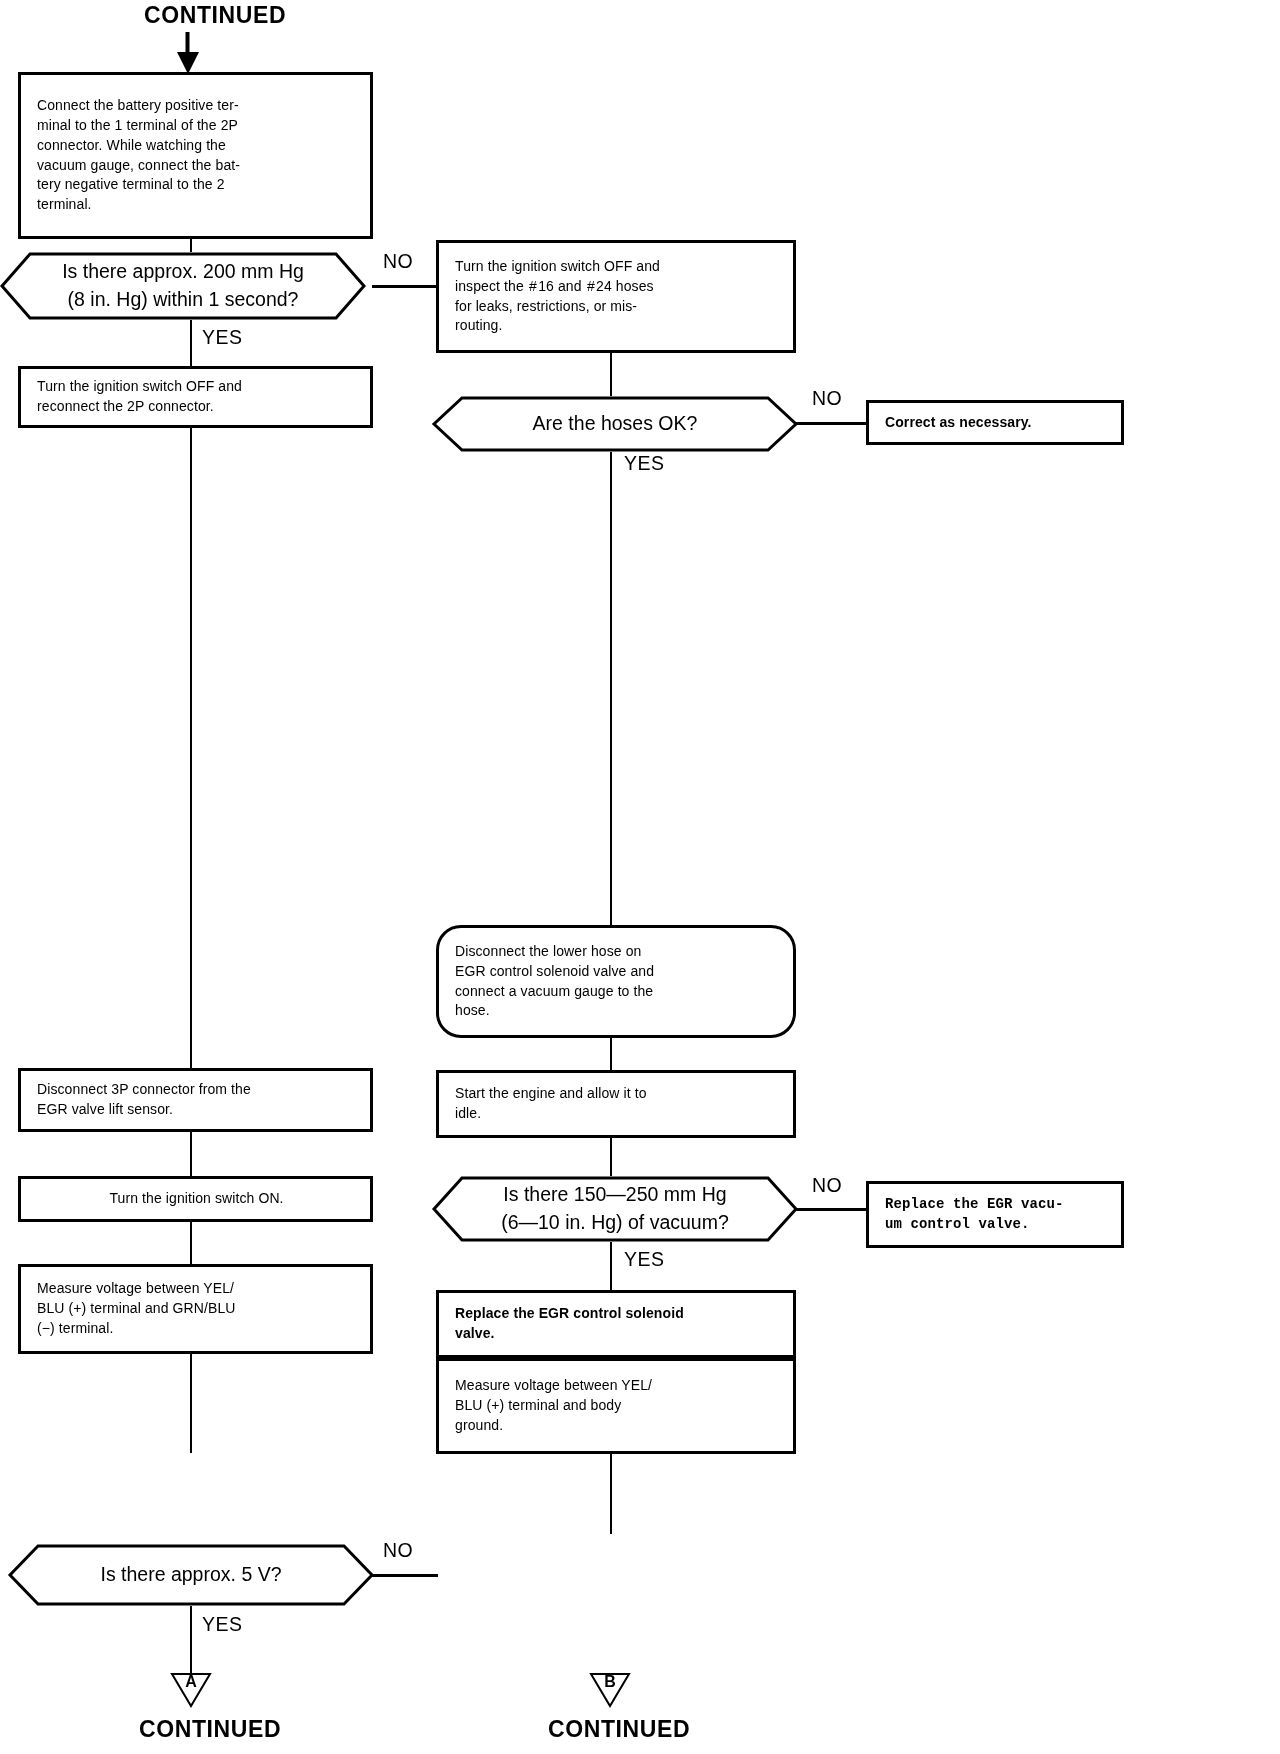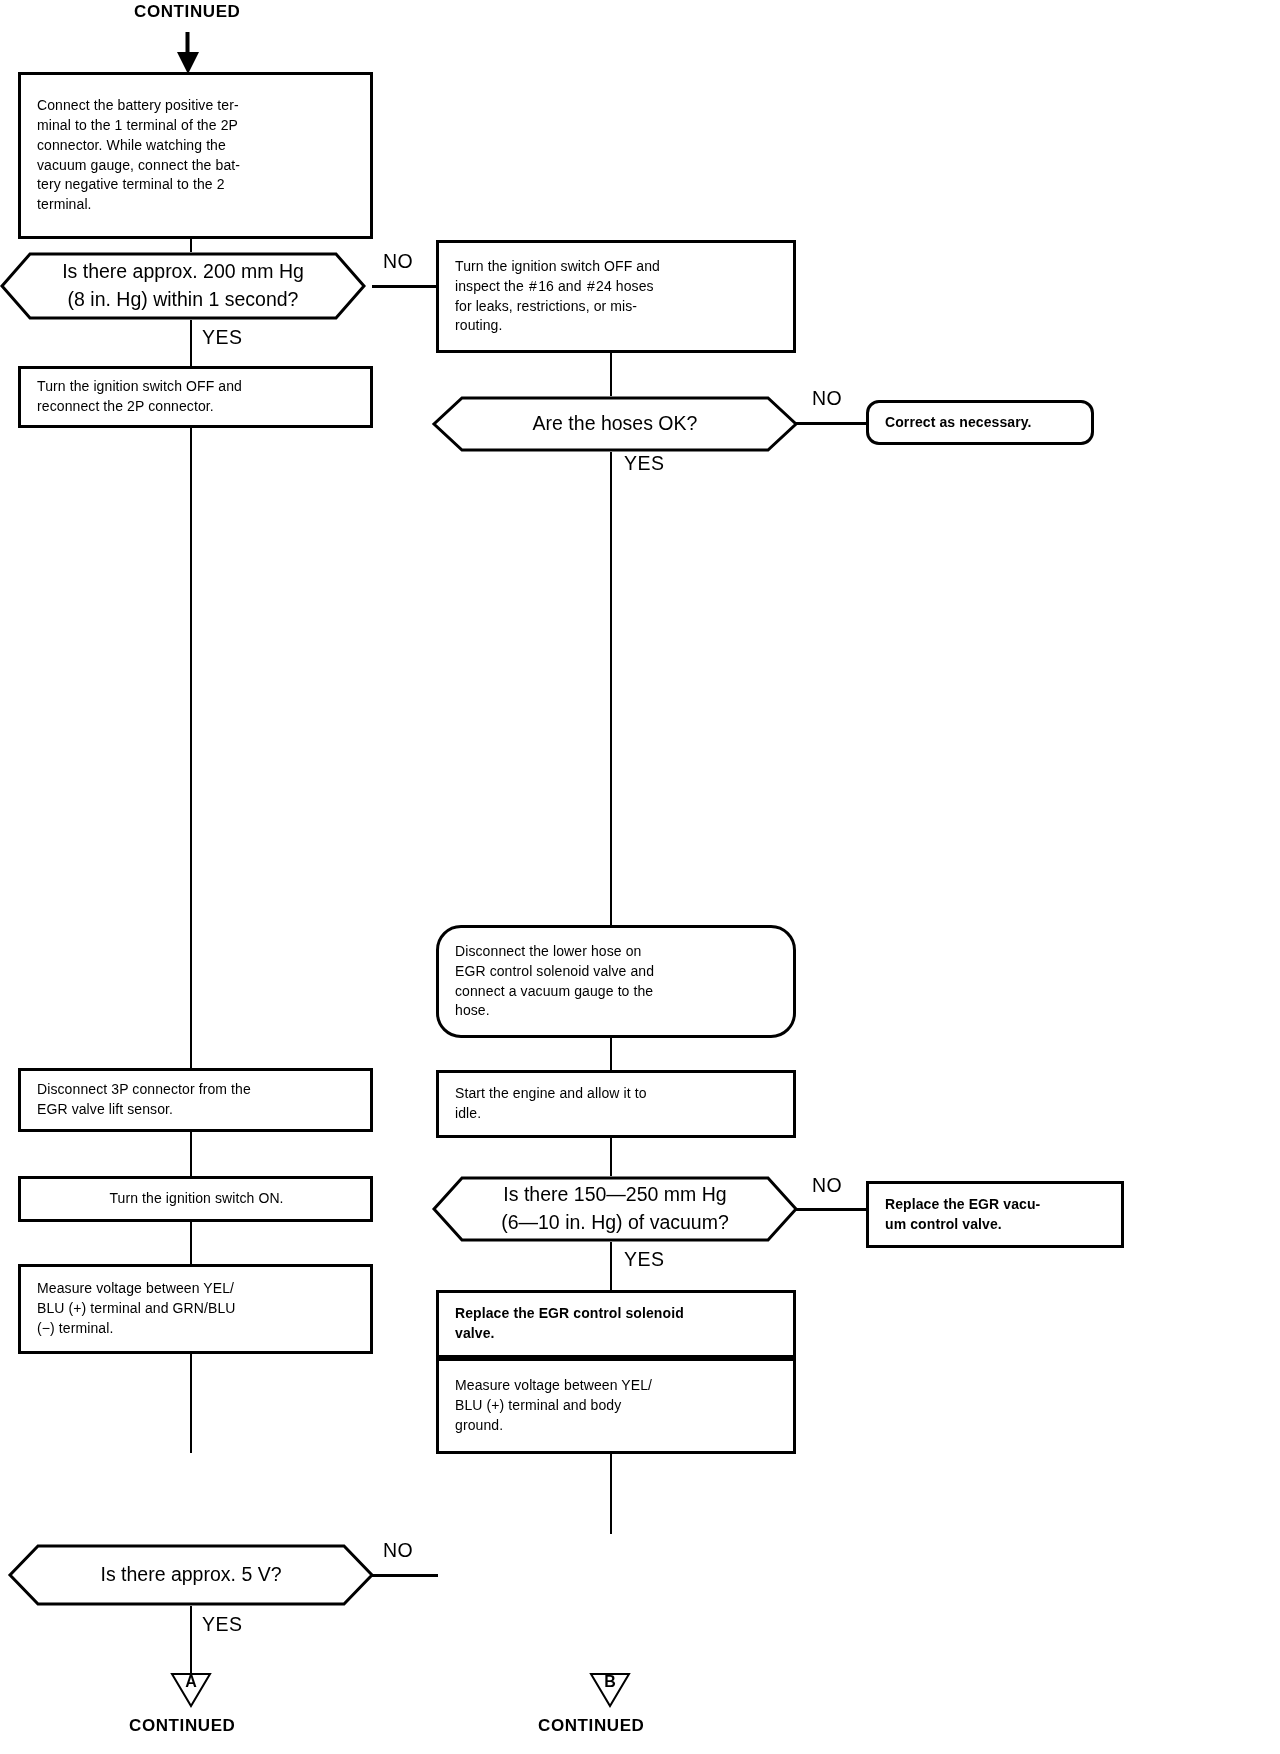--- a/index.html
+++ b/index.html
@@ -74,24 +74,25 @@
     position: absolute;
     font-size: 19.5px;
     font-weight: normal;
     letter-spacing: 0.5px;
     white-space: nowrap;
   }
 
   
   .continued {
     position: absolute;
-    font-size: 17px;
+    font-size: 23px;
     font-weight: bold;
     letter-spacing: 0.6px;
     white-space: nowrap;
+    margin-left: 10px;
   }
 
   
   .downarrow { position: absolute; }
 
   
   .pageref { position: absolute; }
   .pageref .letter {
     position: absolute;
     left: 0; top: 2px;
@@ -203,21 +204,21 @@
   <div class="dec" style="left:432px; top:396px; width:366px; height:56px;">
     <svg viewBox="0 0 366 56" preserveAspectRatio="none">
       <polygon points="30,2 336,2 364,28 336,54 30,54 2,28" fill="#fff" stroke="#000" stroke-width="3"></polygon>
     </svg>
     <span class="txt">Are the hoses OK?</span>
   </div>
 
   <div class="hline thick" style="left:796px; top:422px; width:70px; height:3px;"></div>
   <div class="blabel" style="left:812px; top:387px;">NO</div>
 
-  <div class="proc bold" style="left:866px; top:400px; width:228px; height:45px;border-radius:13px;">
+  <div class="proc bold" style="left:866px; top:400px; width:258px; height:45px;">
     <span class="txt">Correct as necessary.</span>
   </div>
 
   <div class="blabel" style="left:624px; top:452px;">YES</div>
   <div class="vline" style="left:610px; top:452px; width:2px; height:473px;"></div>
 
   <div class="proc" style="left:436px; top:925px; width:360px; height:113px;border-radius:25px;">
     <span class="txt">Disconnect the lower hose on
 EGR control solenoid valve and
 connect a vacuum gauge to the
@@ -237,21 +238,21 @@
     <svg viewBox="0 0 366 66" preserveAspectRatio="none">
       <polygon points="30,2 336,2 364,33 336,64 30,64 2,33" fill="#fff" stroke="#000" stroke-width="3"></polygon>
     </svg>
     <span class="txt">Is there 150—250 mm Hg
 (6—10 in. Hg) of vacuum?</span>
   </div>
 
   <div class="hline thick" style="left:796px; top:1208px; width:70px; height:3px;"></div>
   <div class="blabel" style="left:812px; top:1174px;">NO</div>
 
-  <div class="proc bold" style="left:866px; top:1181px; width:258px; height:67px;">
+  <div class="proc bold" style="left:866px; top:1181px; width:258px; height:67px;font-family:Liberation Mono, monospace;">
     <span class="txt">Replace the EGR vacu-
 um control valve.</span>
   </div>
 
   <div class="vline" style="left:610px; top:1242px; width:2px; height:48px;"></div>
   <div class="blabel" style="left:624px; top:1248px;">YES</div>
 
   <div class="proc bold" style="left:436px; top:1290px; width:360px; height:68px;">
     <span class="txt">Replace the EGR control solenoid
 valve.</span>

